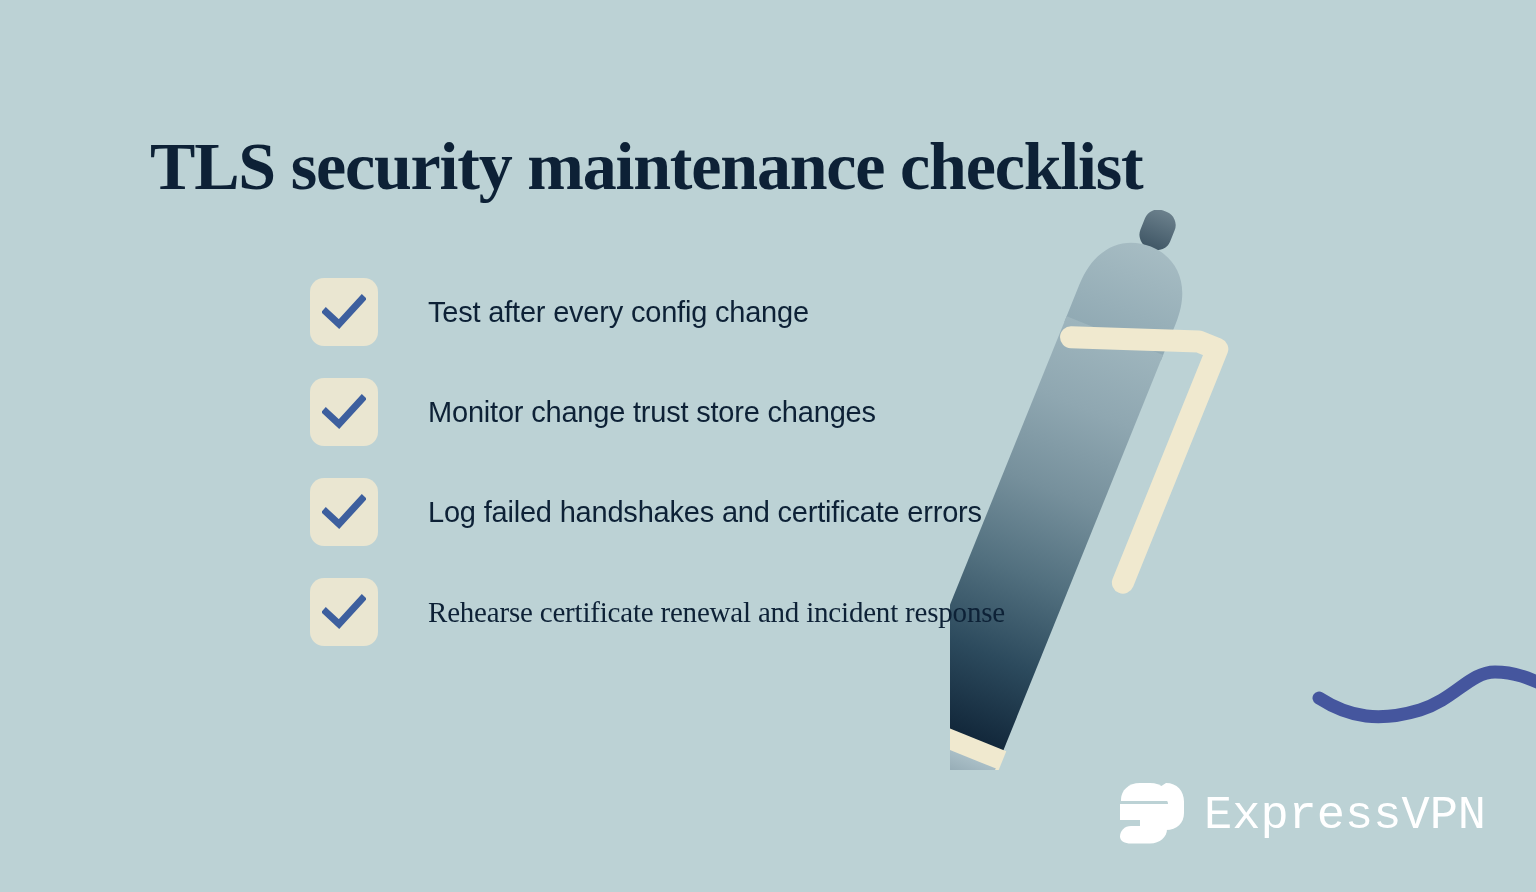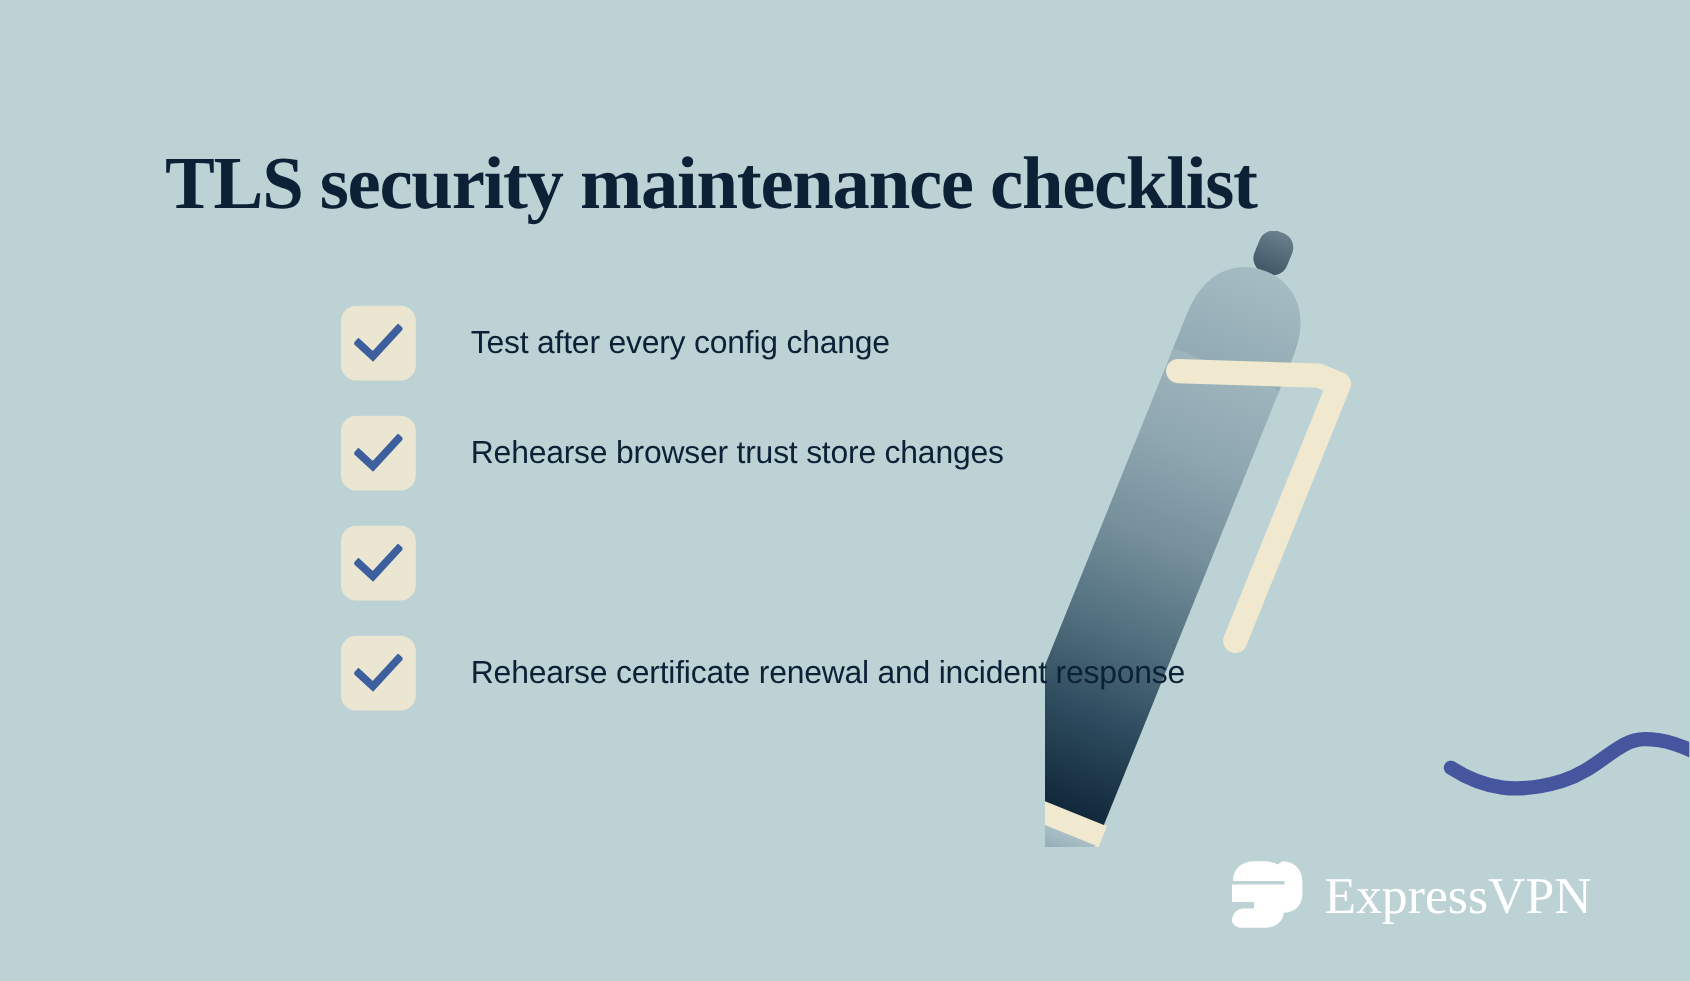--- a/index.html
+++ b/index.html
@@ -44,21 +44,21 @@
     top: 278px;
     width: 950px;
   }
   .check-row {
     position: relative;
     height: 68px;
     margin-bottom: 32px;
     display: flex;
     align-items: center;
   }
-  .check-row:last-child { margin-bottom: 0; }
+  .check-row:last-child { margin-bottom: 0; font-family: Liberation Serif, serif; }
 
   .checkbox {
     width: 68px;
     height: 68px;
     border-radius: 14px;
     background: #eae6d1;
     flex: 0 0 68px;
     display: flex;
     align-items: center;
     justify-content: center;
@@ -88,21 +88,21 @@
   #logo {
     position: absolute;
     left: 1120px;
     top: 782px;
     display: flex;
     align-items: center;
   }
   #logo-mark { flex: 0 0 auto; }
   #logo-text {
     margin-left: 18px;
-    font-family: Liberation Serif, serif;
+    font-family: Liberation Mono, monospace;
     font-size: 47px;
     font-weight: 400;
     color: #ffffff;
     letter-spacing: 0px;
     line-height: 1;
     white-space: nowrap;
   }
 </style>
 </head>
 <body>
@@ -169,29 +169,30 @@
       <span class="check-label">Test after every config change</span>
     </div>
 
 
     <div class="check-row">
       <span class="checkbox">
         <svg width="44" height="36" viewBox="0 0 44 36">
           <path d="M4 18 L17 30 L40 5" fill="none" stroke="#3d5f9e" stroke-width="7" stroke-linecap="square" stroke-linejoin="miter"></path>
         </svg>
       </span>
-      <span class="check-label">Rehearse browser trust store changes</span>
-    </div>
-
-    <div class="check-row">
-      <span class="checkbox">
-        <svg width="44" height="36" viewBox="0 0 44 36">
-          <path d="M4 18 L17 30 L40 5" fill="none" stroke="#3d5f9e" stroke-width="7" stroke-linecap="square" stroke-linejoin="miter"></path>
-        </svg>
-      </span>
+      <span class="check-label">Monitor change trust store changes</span>
+    </div>
+
+    <div class="check-row">
+      <span class="checkbox">
+        <svg width="44" height="36" viewBox="0 0 44 36">
+          <path d="M4 18 L17 30 L40 5" fill="none" stroke="#3d5f9e" stroke-width="7" stroke-linecap="square" stroke-linejoin="miter"></path>
+        </svg>
+      </span>
+      <span class="check-label">Log failed handshakes and certificate errors</span>
     </div>
 
     <div class="check-row">
       <span class="checkbox">
         <svg width="44" height="36" viewBox="0 0 44 36">
           <path d="M4 18 L17 30 L40 5" fill="none" stroke="#3d5f9e" stroke-width="7" stroke-linecap="square" stroke-linejoin="miter"></path>
         </svg>
       </span>
       <span class="check-label">Rehearse certificate renewal and incident response</span>
     </div>

